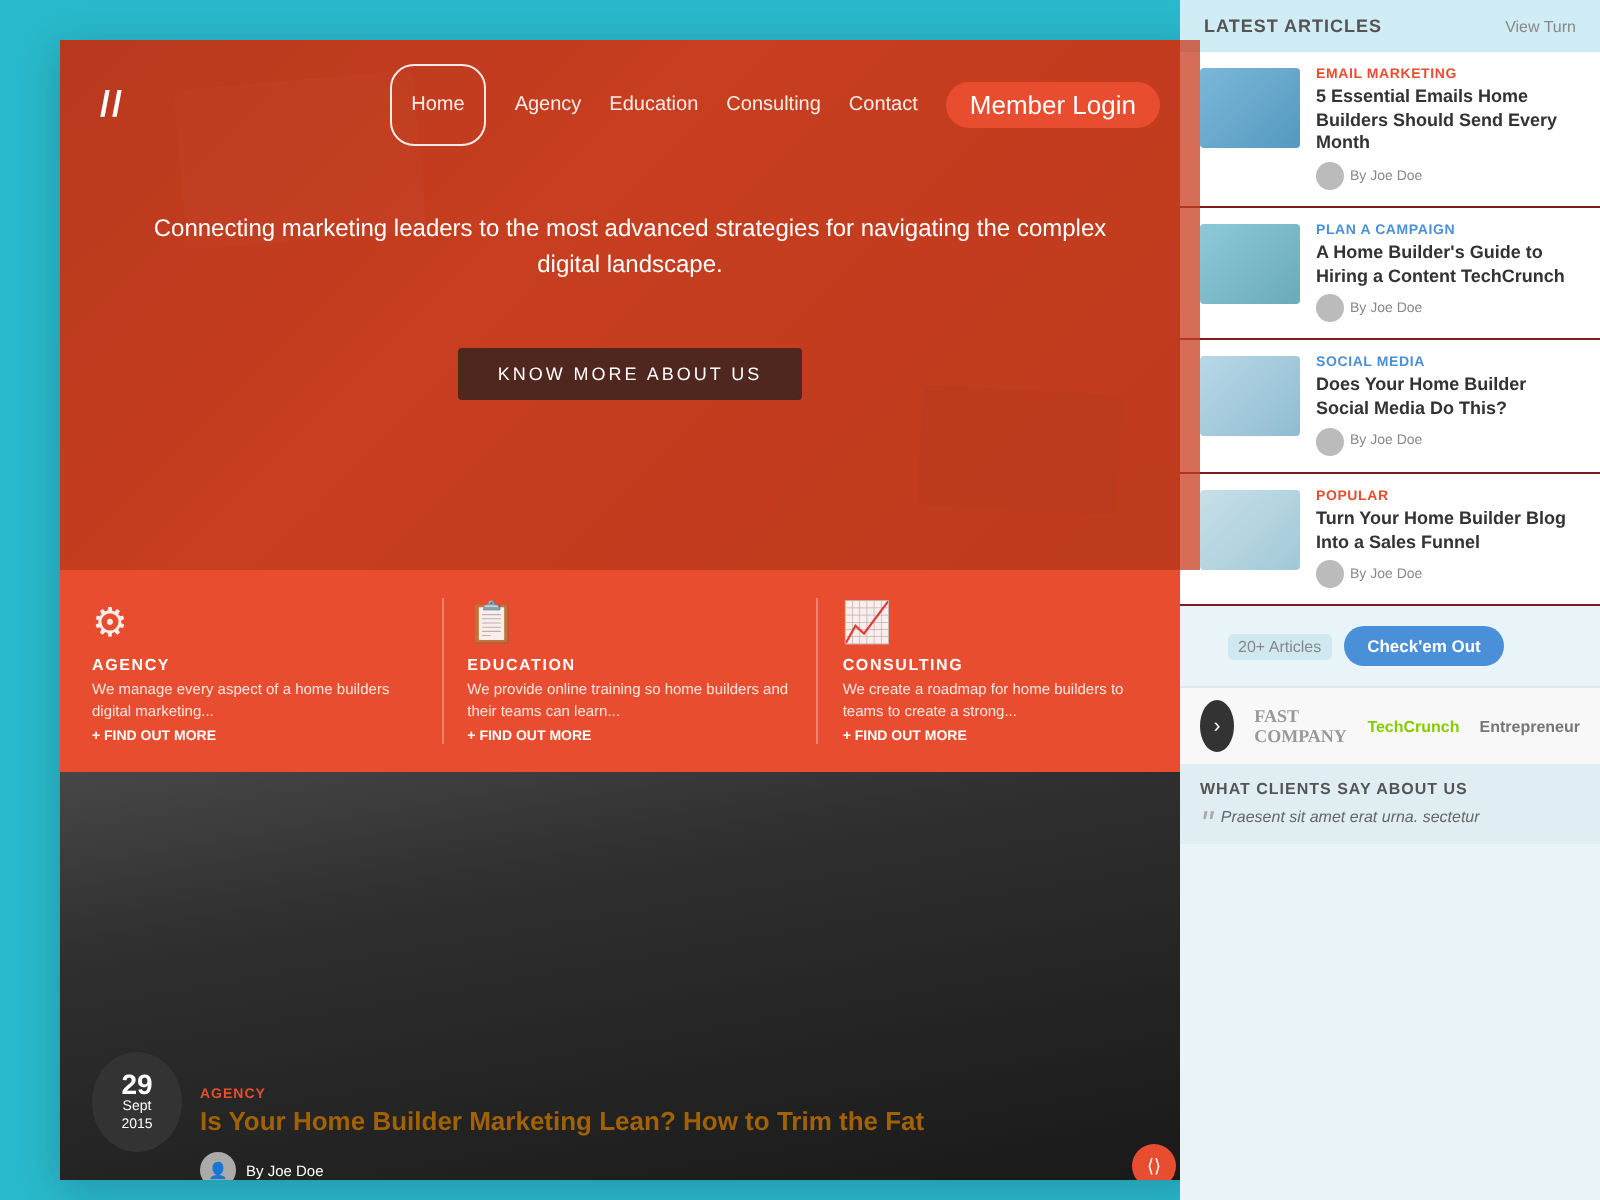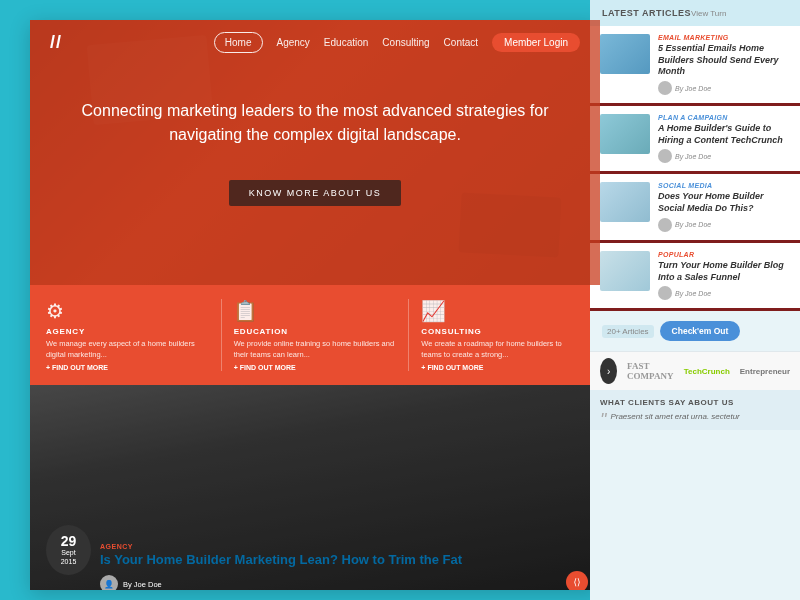--- a/index.html
+++ b/index.html
@@ -62,30 +62,30 @@
       color: #fff;
       font-size: 10px;
       text-decoration: none;
       opacity: 0.9;
     }
 
     .nav-link.active {
       background: transparent;
       border: 1.5px solid #fff;
       border-radius: 12px;
-      padding: 4px 10px;
+      padding: 14px 10px;
     }
 
     .nav-btn-member {
       background: #e84d30;
       color: #fff;
       border: none;
       border-radius: 14px;
       padding: 4px 12px;
-      font-size: 10px;
+      font-size: 13px;
       cursor: pointer;
     }
 
     
     .hero {
       position: relative;
       width: 100%;
       height: 265px;
       background: #e84d30;
       display: flex;
@@ -133,21 +133,21 @@
 
     .hero-content {
       position: relative;
       z-index: 2;
       text-align: center;
       padding: 0 40px;
     }
 
     .hero-title {
       color: #fff;
-      font-size: 16px;
+      font-size: 12px;
       font-weight: 400;
       line-height: 1.5;
       margin-bottom: 33px;
     }
 
     .hero-btn {
       background: rgba(30,30,30,0.7);
       color: #fff;
       border: none;
       padding: 8px 20px;
@@ -275,21 +275,21 @@
 
     .blog-category {
       color: #e84d30;
       font-size: 7px;
       font-weight: bold;
       text-transform: uppercase;
       letter-spacing: 0.5px;
     }
 
     .blog-title {
-      color: #0369a1;
+      color: #a16207;
       font-size: 13px;
       font-weight: bold;
       line-height: 1.3;
       margin-top: 2px;
     }
 
     .blog-author {
       display: flex;
       align-items: center;
       gap: 5px;
@@ -336,20 +336,21 @@
       width: 210px;
       height: 600px;
       background: #e8f4f8;
       overflow: hidden;
     }
 
     .right-top-bar {
       background: #d0ecf4;
       padding: 8px 12px;
       display: flex;
+      justify-content: space-between;
       align-items: center;
     }
 
     .latest-articles-label {
       font-size: 9px;
       font-weight: bold;
       color: #555;
       letter-spacing: 0.5px;
     }
 
@@ -357,22 +358,21 @@
       font-size: 8px;
       color: #888;
       text-decoration: none;
     }
 
     .article-card {
       display: flex;
       gap: 8px;
       padding: 8px 10px;
       background: #fff;
-      border-bottom: 3px solid #7f1d1d;
-      font-style: italic;
+      border-bottom: 1px solid #7f1d1d;
     }
 
     .article-thumb {
       width: 50px;
       height: 40px;
       border-radius: 2px;
       flex-shrink: 0;
       overflow: hidden;
     }
 
@@ -417,21 +417,21 @@
     .avatar-tiny {
       width: 14px;
       height: 14px;
       border-radius: 50%;
       background: #bbb;
       display: inline-block;
     }
 
     
     .cta-section {
-      padding: 10px 12px;
+      padding: 10px 24px;
       background: #e8f4f8;
       display: flex;
       align-items: center;
       gap: 6px;
     }
 
     .articles-count {
       font-size: 8px;
       color: #888;
       background: #d0e8f0;

